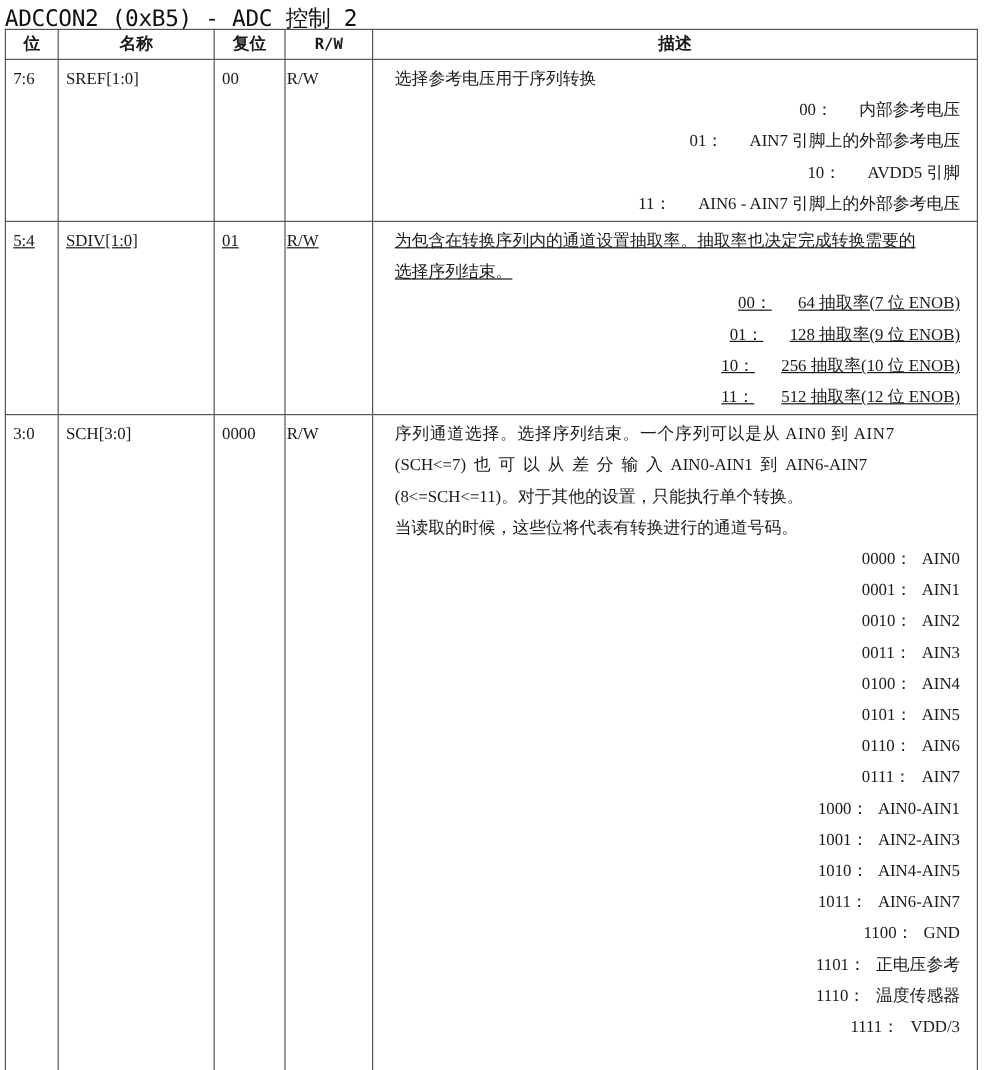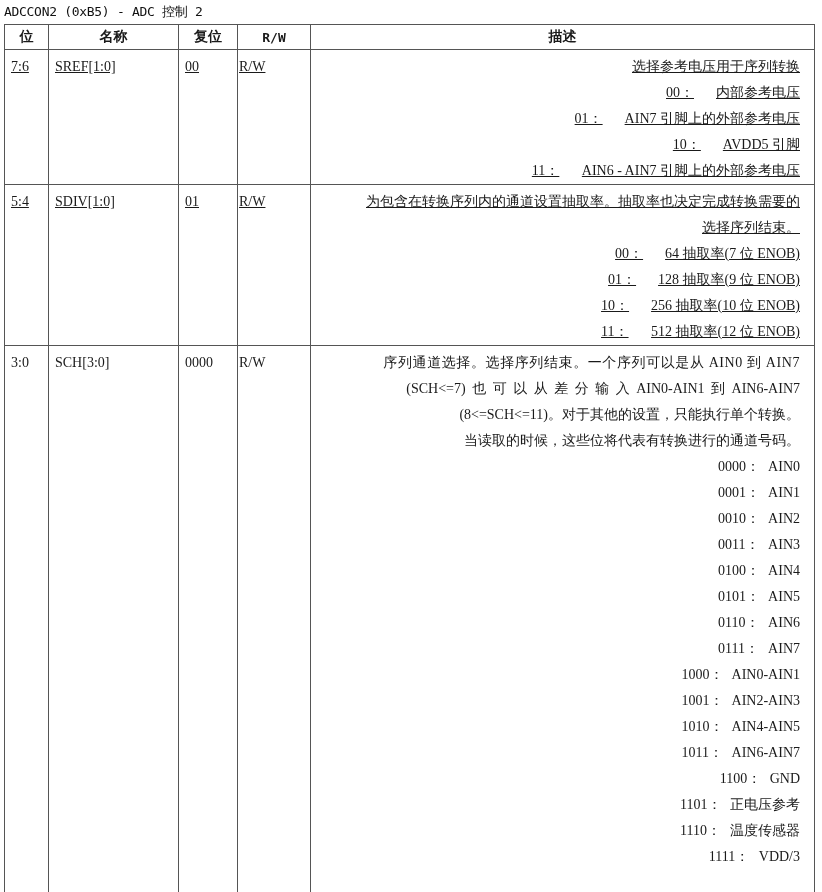--- a/index.html
+++ b/index.html
@@ -1,44 +1,44 @@
 <!DOCTYPE html>
 <html><head>
 <meta charset="utf-8">
 <style>
   html, body { margin: 0; padding: 0; background: #ffffff; }
   body { width: 822px; height: 892px; position: relative; overflow: hidden; color: #1a1a1a; }
   .title {
     position: absolute; left: 4px; top: 3px;
     font-family: "DejaVu Sans Mono", "Liberation Mono", monospace;
-    font-size: 13px; letter-spacing: -0.3px; color: #111;
+    font-size: 19px; letter-spacing: -0.3px; color: #111;
   }
   table.reg {
     position: absolute; left: 4px; top: 24px;
     width: 810px; border-collapse: collapse; table-layout: fixed;
     font-family: "Liberation Serif", "DejaVu Serif", serif;
     font-size: 14px; color: #1a1a1a;
   }
   table.reg th, table.reg td {
     border: 1px solid #555;
     vertical-align: top;
   }
   table.reg th {
     height: 24px; padding: 0; font-weight: bold; text-align: center;
     font-family: "DejaVu Sans", "Liberation Sans", sans-serif; font-size: 14px;
     vertical-align: middle;
   }
   table.reg th.rw { font-family: "DejaVu Sans Mono", "Liberation Mono", monospace; font-size: 13px; }
   table.reg td { padding: 4px 6px 0 6px; line-height: 26px; }
   table.reg td.rwcell { padding-left: 1px; }
   table.reg td.desc { padding-left: 18px; padding-right: 14px; }
-  .line { display: block; white-space: nowrap; text-align: right; }
+  .line { display: block; white-space: nowrap; }
   .opt { display: flex; white-space: nowrap; justify-content: flex-end; }
   .opt .code { display: inline-block; width: 50px; }
-  .row1 { height: 133px; text-decoration: underline; }
+  .row1 { height: 133px; }
   .row2 { height: 158px; text-decoration: underline; }
   .row3 { height: 547px; }
 </style>
 </head>
 <body>
 
 <div class="title">ADCCON2 (0xB5) - ADC 控制 2</div>
 
 <table class="reg">
   <colgroup>

